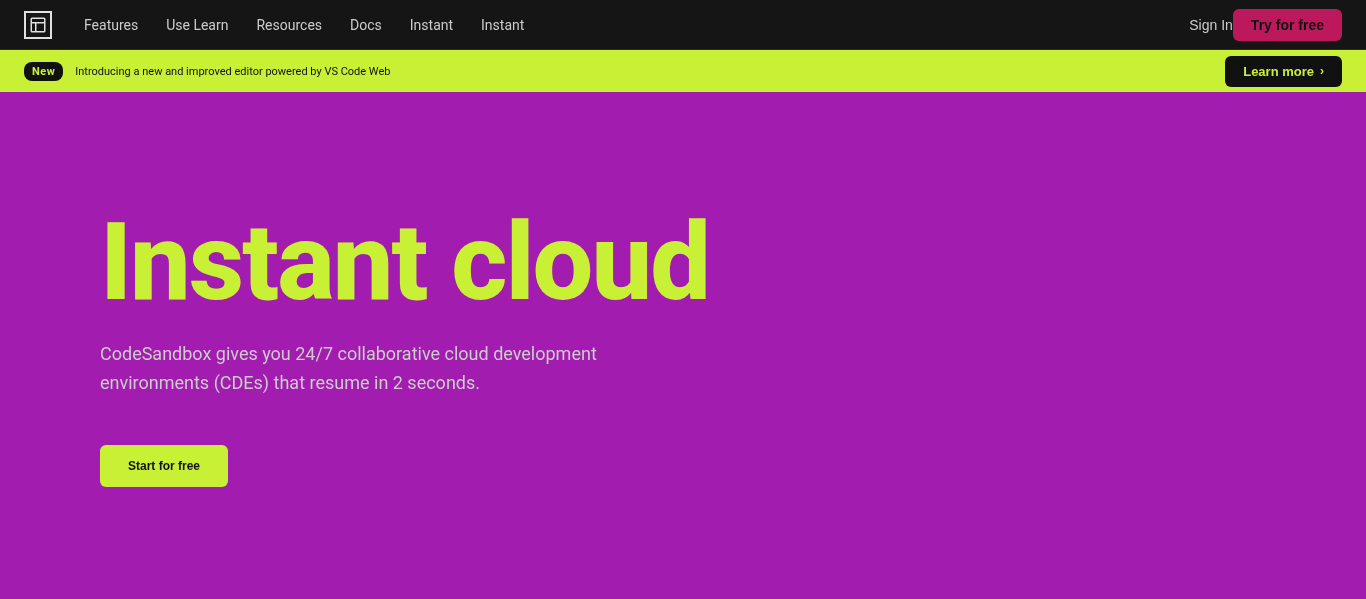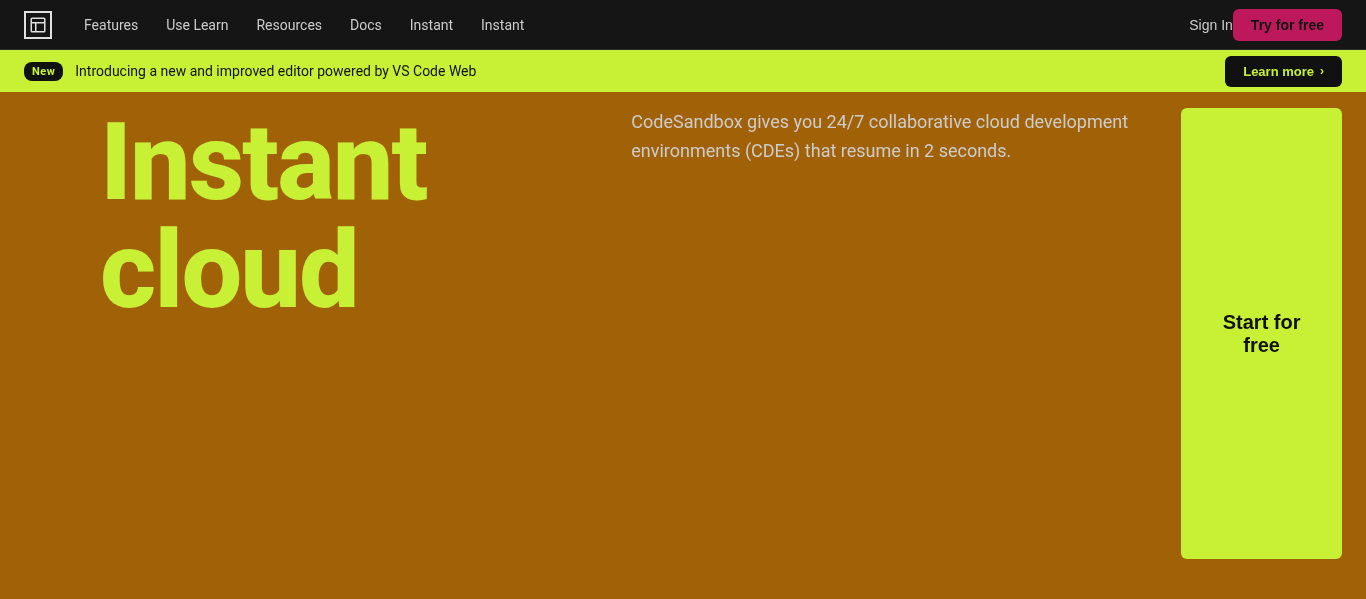--- a/index.html
+++ b/index.html
@@ -109,21 +109,21 @@
       color: #c8f135;
       font-size: 11px;
       font-weight: 700;
       padding: 3px 8px;
       border-radius: 8px;
       letter-spacing: 0.5px;
     }
 
     .banner-text {
       color: #111111;
-      font-size: 14px;
+      font-size: 11px;
       font-weight: 400;
     }
 
     .learn-more-btn {
       background-color: #111111;
       color: #c8f135;
       font-size: 13px;
       font-weight: 600;
       padding: 8px 18px;
       border: none;
@@ -133,25 +133,25 @@
       align-items: center;
       gap: 6px;
     }
 
     .learn-more-btn .chevron {
       font-size: 12px;
     }
 
     
     .hero {
-      background-color: #a16207;
-      padding: 16px 24px 40px 100px;
+      background-color: #a21caf;
+      padding: 44px 24px 40px 100px;
       height: calc(599px - 50px - 42px);
       display: flex;
-      flex-direction: row;
+      flex-direction: column;
       justify-content: center;
     }
 
     .hero-title {
       font-size: 108px;
       font-weight: 800;
       color: #c8f135;
       line-height: 1.0;
       margin-bottom: 24px;
       letter-spacing: -2px;
@@ -162,21 +162,21 @@
       font-size: 18px;
       font-weight: 400;
       line-height: 1.6;
       max-width: 550px;
       margin-bottom: 48px;
     }
 
     .start-free-btn {
       background-color: #c8f135;
       color: #111111;
-      font-size: 20px;
+      font-size: 12px;
       font-weight: 600;
       padding: 14px 28px;
       border: none;
       border-radius: 6px;
       cursor: pointer;
       display: inline-block;
       width: fit-content;
     }
   </style>
 </head>

